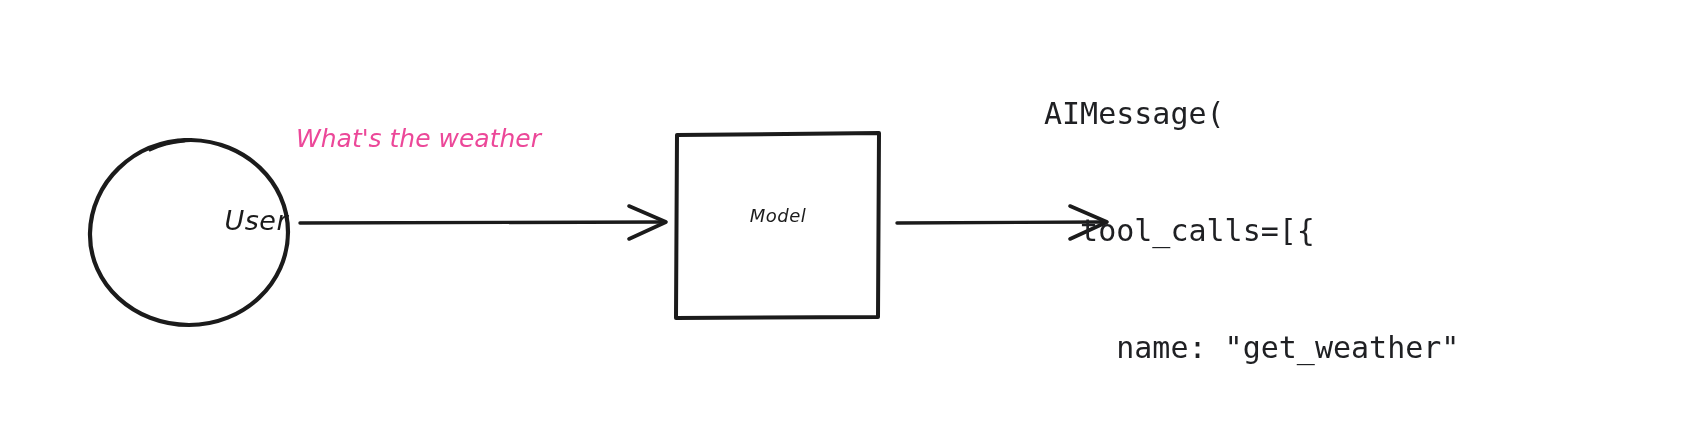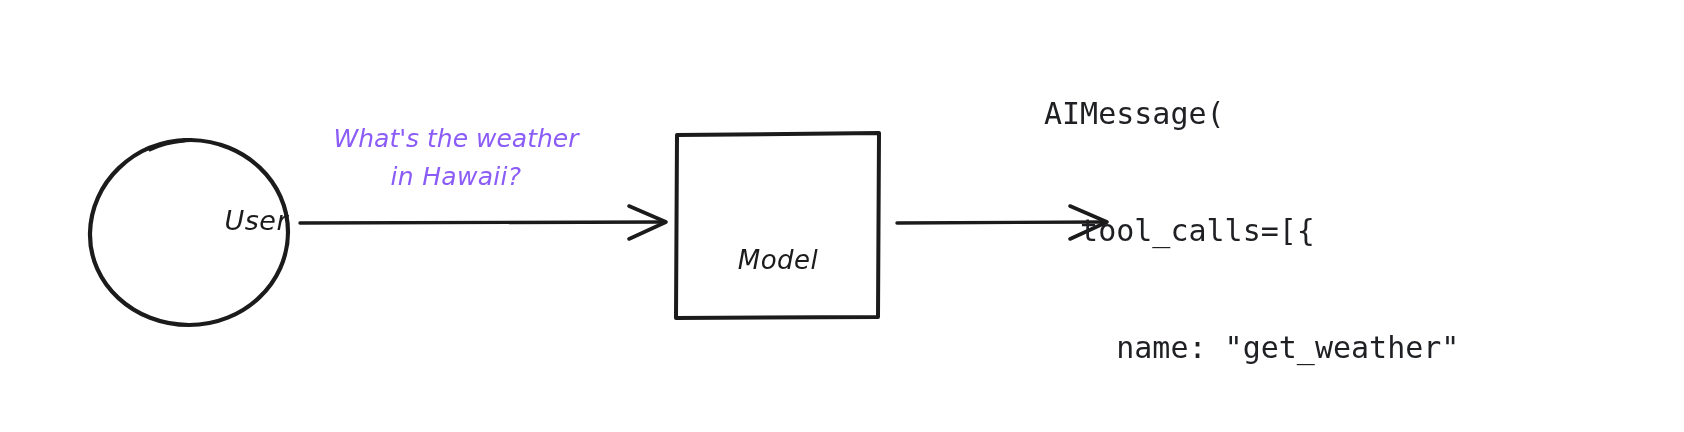--- a/index.html
+++ b/index.html
@@ -39,40 +39,39 @@
   }
 
   
   .model-node-label {
     position: absolute;
     left: 676px;
     top: 205px;
     width: 204px;
     text-align: center;
     font-family: "DejaVu Sans", sans-serif;
-    font-size: 26px;
+    font-size: 18px;
     font-style: italic;
     letter-spacing: 0.5px;
     color: #1b1b1b;
     white-space: nowrap;
-    margin-top: 40px;
   }
 
   
   .edge-label {
     position: absolute;
     left: 296px;
     top: 120px;
     width: 320px;
-    text-align: center;
+    text-align: left;
     font-family: "DejaVu Sans", sans-serif;
     font-size: 25px;
     font-style: italic;
     line-height: 38px;
-    color: #8b5cf6;
+    color: #ec4899;
   }
   .edge-label .edge-label-line {
     display: block;
     white-space: nowrap;
   }
   .edge-label .edge-label-line-2 {
     letter-spacing: 0.3px;
   }
 
   
@@ -122,21 +121,20 @@
     <path d="M 1070 206 L 1107 222 L 1070 239" fill="none" stroke="#1b1b1b" stroke-width="3.6" stroke-linecap="round" stroke-linejoin="round"></path>
   </g>
 </svg>
 
 <div class="user-node-label">User</div>
 
 <div class="model-node-label">Model</div>
 
 <div class="edge-label">
   <span class="edge-label-line edge-label-line-1">What's the weather</span>
-  <span class="edge-label-line edge-label-line-2">in Hawaii?</span>
 </div>
 
 <div id="code-output">
   <span class="code-line">AIMessage(</span>
   <span class="code-line">  tool_calls=[{</span>
   <span class="code-line">    name: "get_weather"</span>
   
   
   
   

